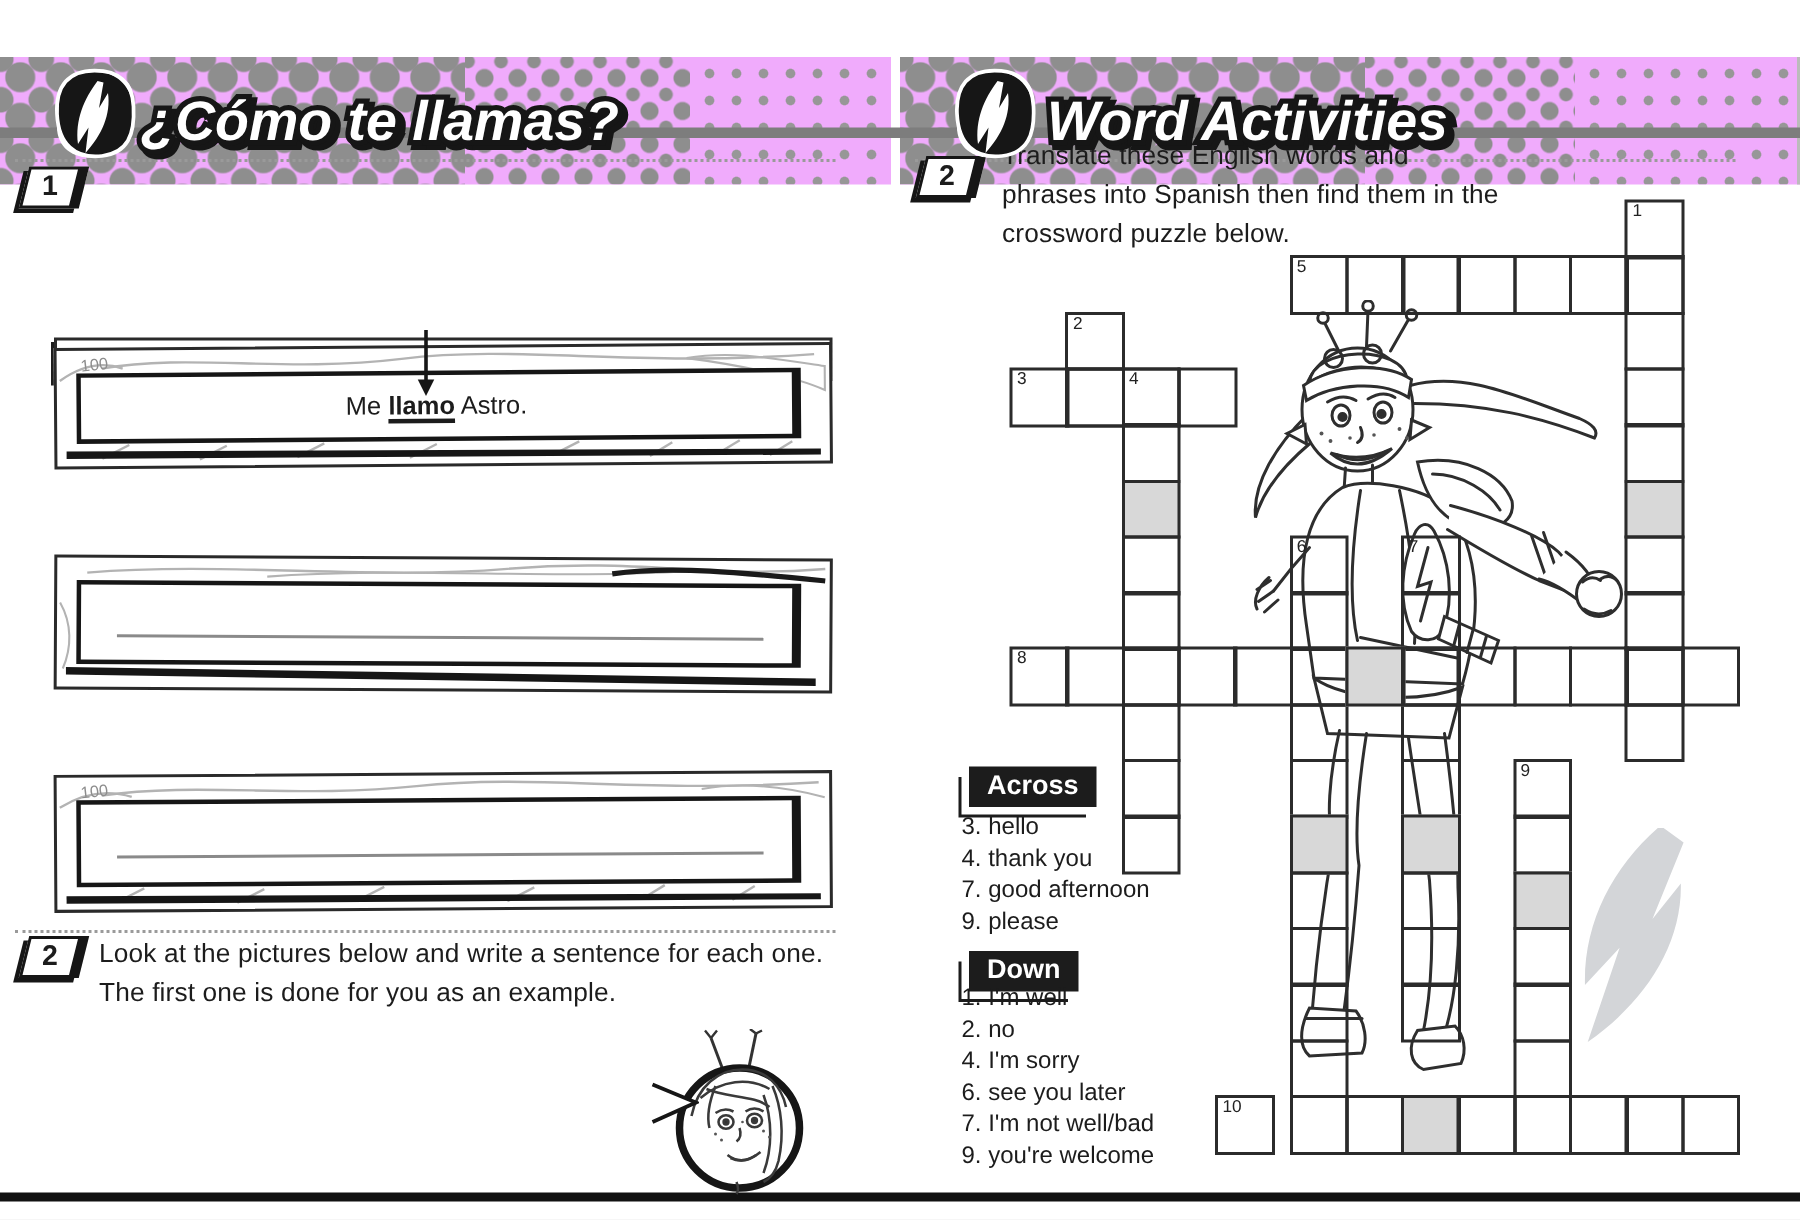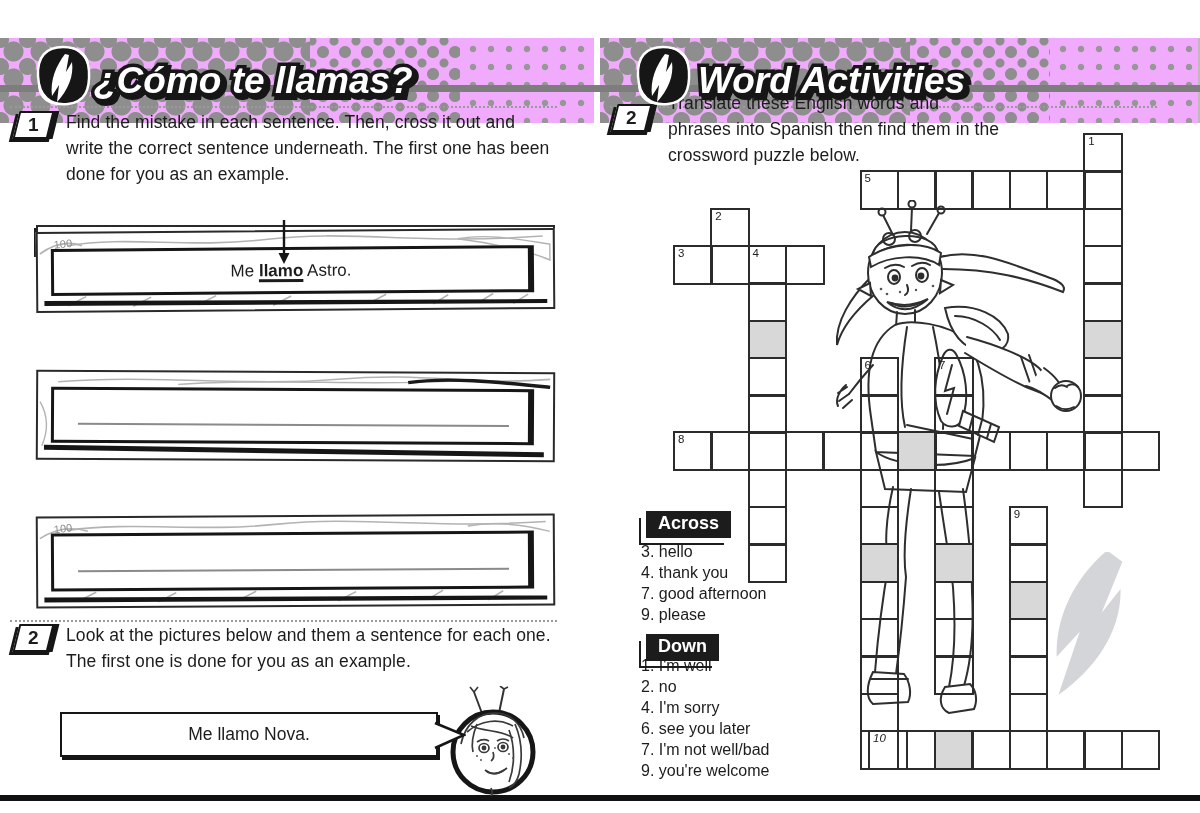--- a/index.html
+++ b/index.html
@@ -94,21 +94,20 @@
     </svg>
   </div>
 
   <div class="graybar"></div>
 
   <div class="dotsep" style="left:10px; top:106px; width:547px;"></div>
 
   <div class="badge" style="left:16px; top:111px;">
     <span>1</span>
   </div>
-  <div class="instr" style="left:66px; top:109px; width:487px;">Find the mistake in each sentence. Then, cross it out and write the correct sentence underneath. The first one has been done for you as an example.</div>
 
   <div class="pbox" style="top:192px;">
     <span>Me </span><span style="text-decoration:line-through;text-decoration-thickness:2px;">lamo</span><span> Astro.</span>
   </div>
 
   <svg class="arrow-down" style="left:276px; top:220px;" width="16" height="44" viewBox="0 0 16 44">
     <line x1="8" y1="0" x2="8" y2="36" stroke="#161616" stroke-width="2.4"></line>
     <path d="M8,44 L2.5,33 L13.5,33 Z" fill="#161616"></path>
   </svg>
 
@@ -175,25 +174,22 @@
     <svg class="swipe" width="505" height="12" viewBox="0 0 505 12">
         <polygon points="0,4 503,5 503,9 0,9" fill="#161616"></polygon>
       </svg>
   </div>
 
   <div class="dotsep" style="left:10px; top:620px; width:547px;"></div>
 
   <div class="badge" style="left:16px; top:624px;">
     <span>2</span>
   </div>
-  <div class="instr" style="left:66px; top:622px; width:493px;">Look at the pictures below and them a  sentence for each one. The first one is done for you as an example.</div>
-
-  <div class="bubble">
-    <span>Me llamo Nova.</span>
-  </div>
+  <div class="instr" style="left:66px; top:622px; width:493px;">Look at the pictures below and write a  sentence for each one. The first one is done for you as an example.</div>
+
   <svg class="bubble-tail" width="32" height="32" viewBox="0 0 32 32">
     <path d="M1,4 L30,16 L1,29 L1,4 Z" fill="#fff"></path>
     <path d="M1,4 L30,16 L1,29" fill="none" stroke="#161616" stroke-width="2.6"></path>
   </svg>
   <svg class="avatar" width="92" height="112" viewBox="0 0 92 112">
     <line x1="36" y1="30" x2="27" y2="6" stroke="#333" stroke-width="2"></line>
     <path d="M27,6 l-4,-5 M27,6 l4,-5" stroke="#333" stroke-width="1.6" fill="none"></path>
     <line x1="52" y1="27" x2="57" y2="3" stroke="#333" stroke-width="2"></line>
     <path d="M57,3 l-4,-3 M57,3 l4,-2" stroke="#333" stroke-width="1.6" fill="none"></path>
     <circle cx="46" cy="66" r="40" fill="#fff" stroke="#161616" stroke-width="5"></circle>
@@ -397,21 +393,21 @@
       <div class="cw-cell" style="left: 1120.6px; top: 431.4px;"></div>
       <div class="cw-cell" style="left: 1008.7px; top: 506px;">
         <span class="cw-num">9</span>
       </div>
       <div class="cw-cell" style="left: 1008.7px; top: 543.3px;"></div>
       <div class="cw-cell gray" style="left: 1008.7px; top: 580.6px;"></div>
       <div class="cw-cell" style="left: 1008.7px; top: 617.9px;"></div>
       <div class="cw-cell" style="left: 1008.7px; top: 655.2px;"></div>
       <div class="cw-cell" style="left: 1008.7px; top: 692.5px;"></div>
       <div class="cw-cell" style="left: 1008.7px; top: 729.8px;"></div>
-      <div class="cw-cell" style="left: 868px; top: 729.8px; font-style: italic;">
+      <div class="cw-cell" style="left: 810px; top: 729.8px;">
         <span class="cw-num">10</span>
       </div>
       <div class="cw-cell" style="left: 859.5px; top: 729.8px;"></div>
       <div class="cw-cell" style="left: 896.8px; top: 729.8px;"></div>
       <div class="cw-cell gray" style="left: 934.1px; top: 729.8px;"></div>
       <div class="cw-cell" style="left: 971.4px; top: 729.8px;"></div>
       <div class="cw-cell" style="left: 1008.7px; top: 729.8px;"></div>
       <div class="cw-cell" style="left: 1046px; top: 729.8px;"></div>
       <div class="cw-cell" style="left: 1083.3px; top: 729.8px;"></div>
       <div class="cw-cell" style="left: 1120.6px; top: 729.8px;"></div>

